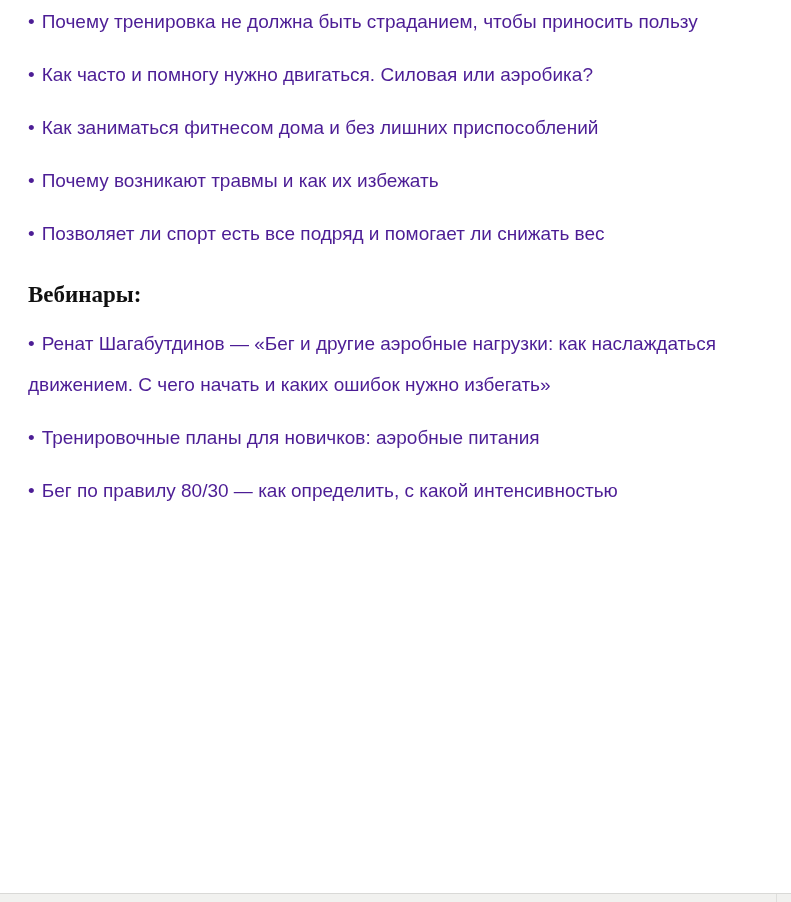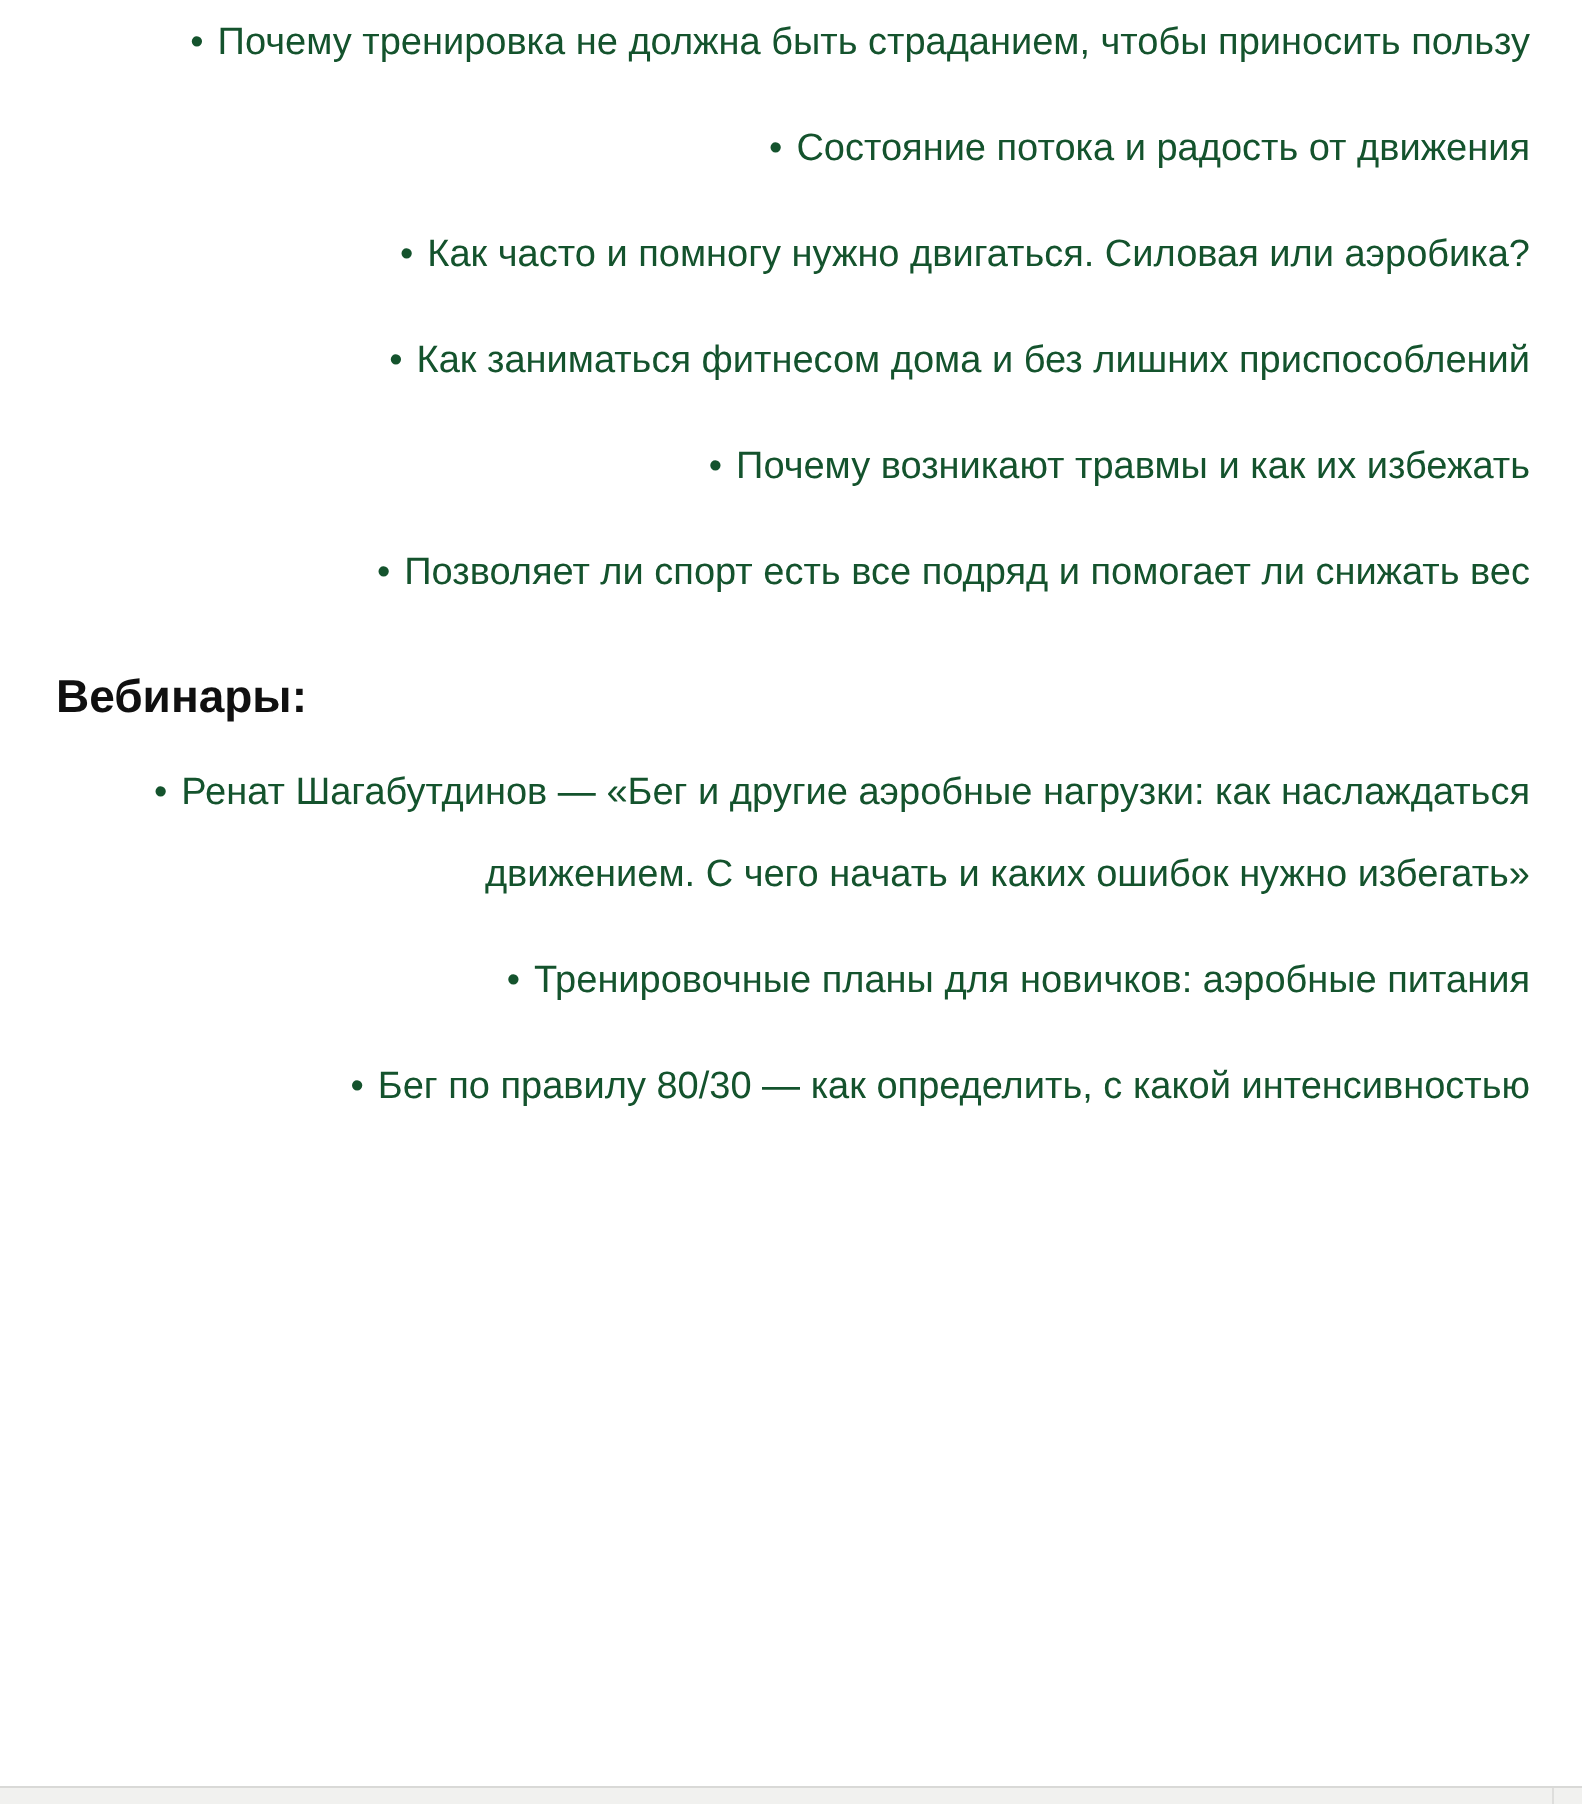--- a/index.html
+++ b/index.html
@@ -14,34 +14,34 @@
   .content {
     box-sizing: border-box;
     width: 791px;
     height: 902px;
     padding: 1px 26px 0 28px;
     overflow: hidden;
   }
   .bullet-item {
     font-size: 19px;
     line-height: 41px;
-    color: #14532d;
+    color: #4c1d95;
     margin: 0 0 12px 0;
     max-width: 740px;
-    text-align: right;
   }
   .bullet-item .bullet-marker {
     margin-right: 7px;
   }
   .section-heading {
     font-size: 23px;
     line-height: 30px;
     font-weight: bold;
     color: #101010;
     margin: 26px 0 13px 0;
+    font-family: Liberation Serif, serif;
   }
   .bottom-bar {
     position: absolute;
     left: 0;
     bottom: 0;
     width: 791px;
     height: 9px;
     background: #f1f1ef;
     border-top: 1px solid #d9d9d7;
     box-sizing: border-box;
@@ -54,21 +54,20 @@
     height: 8px;
     background: #dededc;
   }
 </style>
 </head>
 <body>
 
 <div class="content">
 
   <p class="bullet-item"><span class="bullet-marker">•</span><span>Почему тренировка не должна быть страданием, чтобы приносить пользу</span></p>
-  <p class="bullet-item"><span class="bullet-marker">•</span><span>Состояние потока и радость от движения</span></p>
   <p class="bullet-item"><span class="bullet-marker">•</span><span>Как часто и помногу нужно двигаться. Силовая или аэробика?</span></p>
   <p class="bullet-item"><span class="bullet-marker">•</span><span>Как заниматься фитнесом дома и без лишних приспособлений</span></p>
   <p class="bullet-item"><span class="bullet-marker">•</span><span>Почему возникают травмы и как их избежать</span></p>
   <p class="bullet-item"><span class="bullet-marker">•</span><span>Позволяет ли спорт есть все подряд и помогает ли снижать вес</span></p>
 
   <h2 class="section-heading">Вебинары:</h2>
 
   <p class="bullet-item"><span class="bullet-marker">•</span><span>Ренат Шагабутдинов — «Бег и другие аэробные нагрузки: как наслаждаться движением. С чего начать и каких ошибок нужно избегать»</span></p>
 
 

